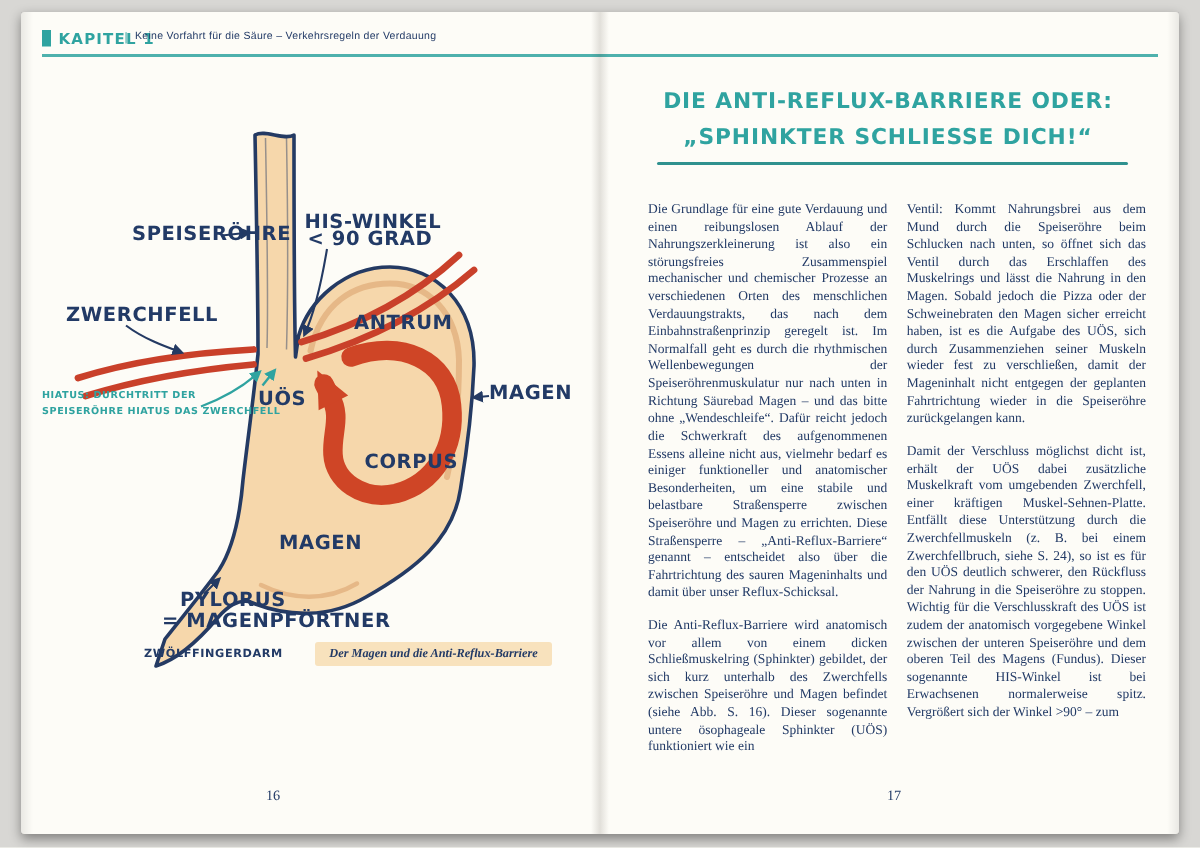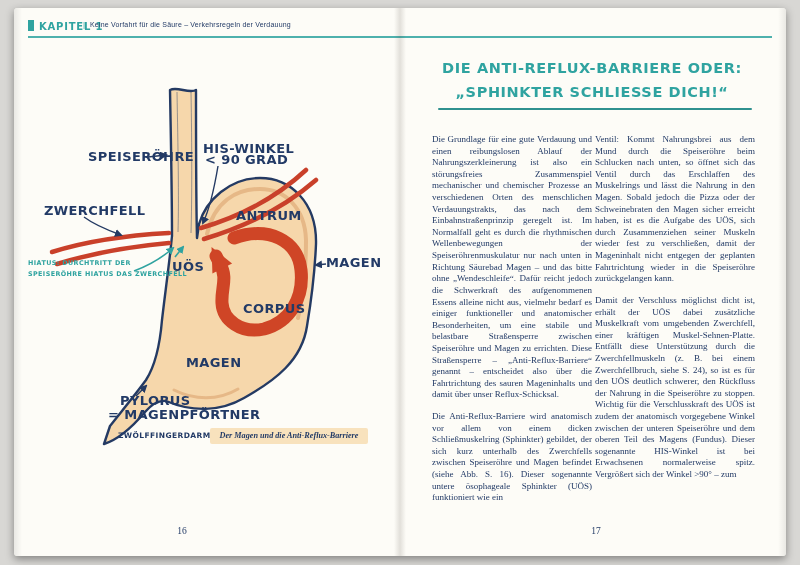--- a/index.html
+++ b/index.html
@@ -45,41 +45,41 @@
   .lbl-zwerchfell { left:30px; top:195px; }
   .lbl-hiatus1 { left:14px; top:251px; }
   .lbl-hiatus2 { left:14px; top:262px; }
   .lbl-uoes { left:158px; top:251px; }
   .lbl-fundus { left:222px; top:200px; }
   .lbl-magen { left:312px; top:247px; }
   .lbl-corpus { left:229px; top:293px; }
   .lbl-antrum { left:172px; top:347px; }
   .lbl-pylorus1 { left:106px; top:385px; }
   .lbl-pylorus2 { left:94px; top:399px; }
-  .lbl-zwoelf { left:82px; top:423px; font-size:7.5px;margin-left:22px; }
+  .lbl-zwoelf { left:82px; top:423px; font-size:7.5px; }
   .fig-caption {
     position:absolute; left:196px; top:420px; width:158px; height:16px; line-height:16px;
     background:#f8e2bd; border-radius:2px; text-align:center;
     font-family:"Liberation Serif", serif; font-style:italic; font-weight:bold;
     font-size:8.2px; color:#223a66;
   }
   .pagenum { position:absolute; font-family:"Liberation Serif", serif; font-size:9.5px;
     color:#223a66; width:20px; text-align:center;margin-top:12px; }
   .pagenum.p16 { left:158px; top:506px; }
   .pagenum.p17 { left:572px; top:506px; }
 
   
   .title-line { position:absolute; left:398px; width:360px; text-align:center;
     font-family:"DejaVu Sans", sans-serif; font-weight:bold; font-size:14.5px;
     letter-spacing:.6px; color:#2fa3a0; }
   .title-line.l1 { top:52px; }
   .title-line.l2 { top:76px; }
   .title-rule { position:absolute; left:424px; top:100px; width:314px; height:2px;
     background:#2f918f; border-radius:1px; }
-  .textcols { position:absolute; left:418px; top:126px; width:332px; display:flex; gap:3px; }
+  .textcols { position:absolute; left:418px; top:126px; width:332px; display:flex; gap:13px; }
   .col { width:160px; font-family:"Liberation Serif", serif; font-size:9px; line-height:1.29;
     text-align:justify; color:#223a66; hyphens:auto; -webkit-hyphens:auto; }
   .col p { margin:0 0 10px 0; }
 </style>
 </head>
 <body>
 
 <div class="spread">
   <div class="edge-l"></div>
   <div class="edge-r"></div>

